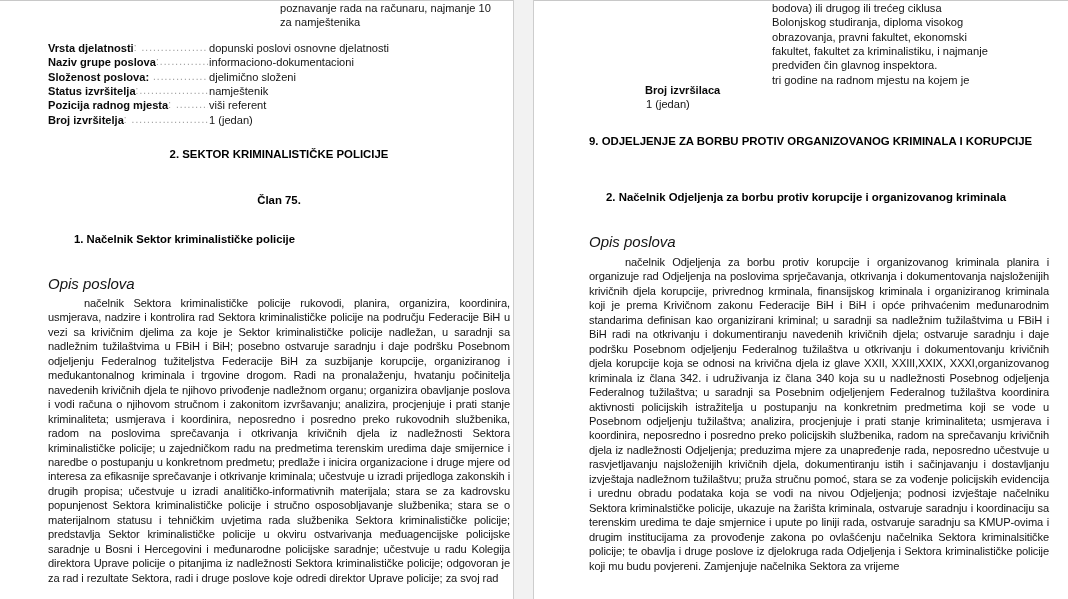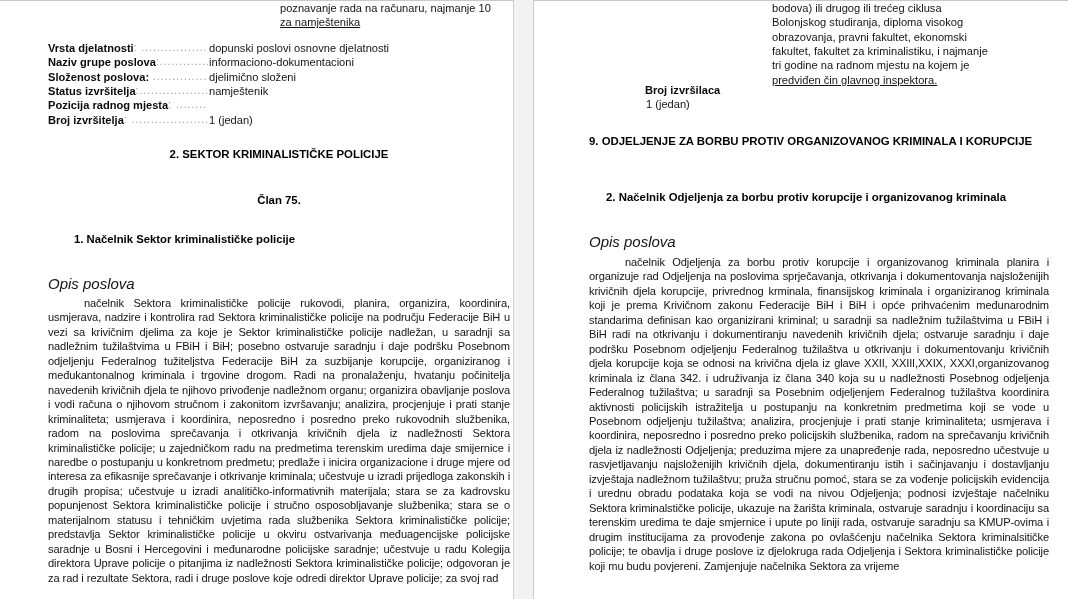--- a/index.html
+++ b/index.html
@@ -96,21 +96,21 @@
     top: 1px;
     left: 232px;
     width: 223px;
   }
   .cont-right {
     position: absolute;
     top: 1px;
     left: 183px;
     width: 228px;
   }
-  .cont-block .last { text-align: left; text-decoration: underline; }
+  .cont-block .last { text-align: left; }
 
   
   .fields {
     position: absolute;
     font-size: 11.1px;
     line-height: 14.35px;
   }
   .fields-left  { top: 41px;  left: 0px;  width: 440px; }
   .fields-right { top: 83px;  left: 56px; width: 375px; }
 
@@ -247,20 +247,21 @@
             <span class="field-leader">:...........................</span>
           </div>
           <span class="field-value">namještenik</span>
         </div>
 
         <div class="field-row-l">
           <div class="lead-wrap">
             <span class="field-label">Pozicija radnog mjesta</span>
             <span class="field-leader">:&nbsp;.................</span>
           </div>
+          <span class="field-value">viši referent</span>
         </div>
 
         <div class="field-row-l">
           <div class="lead-wrap">
             <span class="field-label">Broj izvršitelja</span>
             <span class="field-leader">:&nbsp;............................</span>
           </div>
           <span class="field-value">1 (jedan)</span>
         </div>
 
@@ -280,22 +281,22 @@
   <div class="page page-right">
     <div class="page-top-rule"></div>
 
     <div class="content content-right">
 
       <div class="cont-block cont-right">
         <div class="line">bodova) ili drugog ili trećeg ciklusa</div>
         <div class="line">Bolonjskog studiranja, diploma visokog</div>
         <div class="line">obrazovanja, pravni fakultet, ekonomski</div>
         <div class="line">fakultet, fakultet za kriminalistiku, i najmanje</div>
+        <div class="line last">predviđen čin glavnog inspektora.</div>
         <div class="line">tri godine na radnom mjestu na kojem je</div>
-        <div class="line last">predviđen čin glavnog inspektora.</div>
       </div>
 
       <div class="fields fields-right">
         <div class="field-row">
           <span class="field-label">Broj izvršilaca</span>
           <span class="field-leader">:...................................</span>
           <span class="field-value">1 (jedan)</span>
         </div>
       </div>
 

